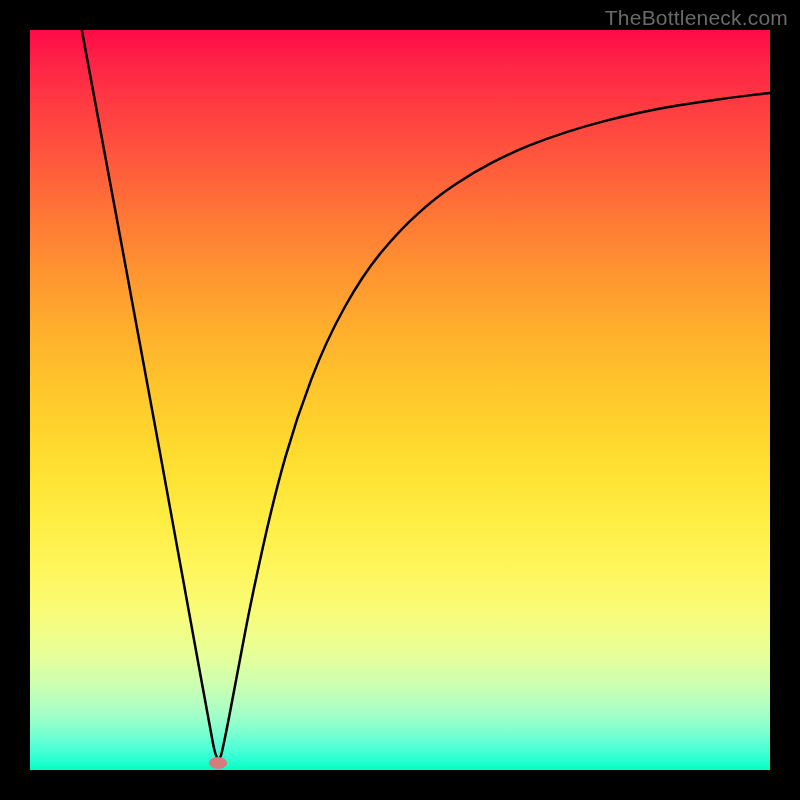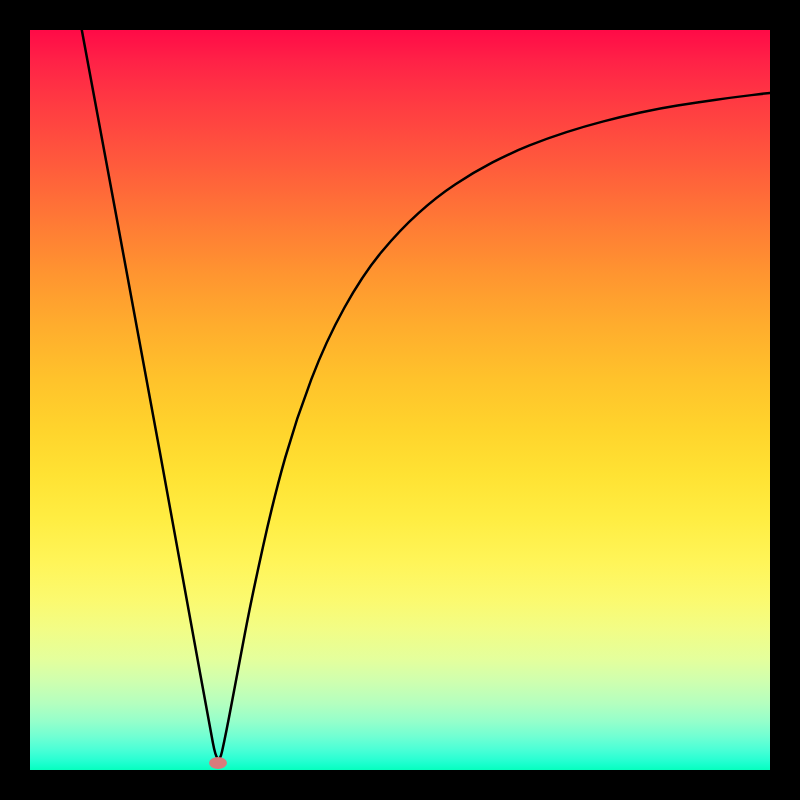--- a/index.html
+++ b/index.html
@@ -83,20 +83,21 @@
     letter-spacing: 0.2px;
     color: #6a6a6a;
     user-select: none;
   }
 </style>
 </head>
 <body>
 
 <div class="frame">
 
+  <div class="watermark">TheBottleneck.com</div>
 
   <div class="plot-area">
 
     <div class="gradient-bg"></div>
 
     <svg class="curve-svg" viewBox="0 0 740 740" preserveAspectRatio="none">
       <path fill="none" stroke="#000000" stroke-width="2.5" stroke-linecap="round" stroke-linejoin="round" d="M 51.80 0.00 Q 74.00 118.40 85.10 179.45 Q 96.20 240.50 107.30 299.70 Q 118.40 358.90 129.50 419.95 Q 140.60 481.00 151.70 542.05 Q 162.80 603.10 170.20 643.80 Q 177.60 684.50 182.78 712.25 Q 187.96 740.00 192.03 721.50 Q 196.10 703.00 201.65 673.40 Q 207.20 643.80 214.60 604.95 Q 222.00 566.10 233.10 516.15 Q 244.20 466.20 255.30 427.35 Q 266.40 388.50 281.20 349.65 Q 296.00 310.80 314.50 277.50 Q 333.00 244.20 351.50 222.00 Q 370.00 199.80 388.50 183.15 Q 407.00 166.50 425.50 154.29 Q 444.00 142.08 462.50 132.46 Q 481.00 122.84 499.50 115.44 Q 518.00 108.04 536.50 102.12 Q 555.00 96.20 573.50 91.39 Q 592.00 86.58 610.50 82.51 Q 629.00 78.44 647.50 75.48 Q 666.00 72.52 684.50 69.93 Q 703.00 67.34 721.50 65.12 L 740.00 62.90"></path>
     </svg>
 
     <div class="marker" style="left: 187.96px; top: 733.34px; background: rgb(216, 123, 124);"></div>

